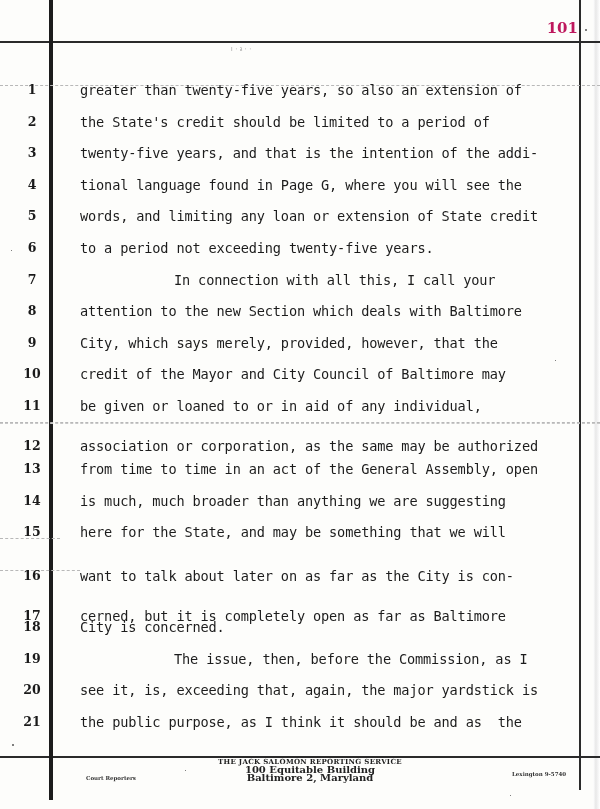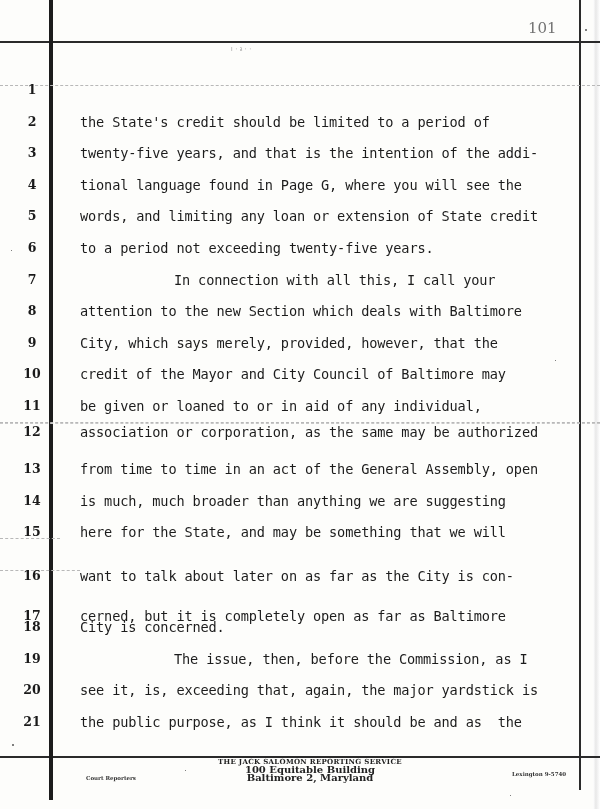--- a/index.html
+++ b/index.html
@@ -49,25 +49,25 @@
     .rule-bottom {
       position: absolute;
       left: 0; top: 756px;
       width: 600px; height: 2px;
       background: #2a2a2a;
     }
     .page-number {
       position: absolute;
       left: 528px; top: 19px;
       width: 50px;
-      text-align: left;
-      font-family: "DejaVu Serif", "Liberation Serif", serif;
-      font-weight: normal;
+      text-align: right;
+      font-family: "DejaVu Serif", "Liberation Serif", serif;
+      font-weight: bold;
       font-size: 15px;
-      color: #737373;
+      color: #be185d;
     }
     .stamp {
       position: absolute;
       left: 230px; top: 45px;
       font-size: 6px;
       color: #9a9a9a;
       letter-spacing: 1px;
     }
     
     .artifact {
@@ -172,20 +172,21 @@
 
   <div class="artifact" style="top:85px;"></div>
   <div class="artifact" style="top:422px;"></div>
   <div class="artifact" style="top:423px; border-top-color:#c8c8c8;"></div>
   <div class="artifact" style="top:538px; left:0; width:60px;"></div>
   <div class="artifact" style="top:570px; left:0; width:80px;"></div>
 
   <div id="lines">
       <div class="line" style="top: 80px;">
         <span class="line-number">1</span>
+        <span class="line-text">greater than twenty-five years, so also an extension of</span>
       </div>
       <div class="line" style="top: 111.6px;">
         <span class="line-number">2</span>
         <span class="line-text">the State's credit should be limited to a period of</span>
       </div>
       <div class="line" style="top: 143.2px;">
         <span class="line-number">3</span>
         <span class="line-text">twenty-five years, and that is the intention of the addi-</span>
       </div>
       <div class="line" style="top: 174.8px;">
@@ -213,21 +214,21 @@
         <span class="line-text">City, which says merely, provided, however, that the</span>
       </div>
       <div class="line" style="top: 364.4px;">
         <span class="line-number">10</span>
         <span class="line-text">credit of the Mayor and City Council of Baltimore may</span>
       </div>
       <div class="line" style="top: 396px;">
         <span class="line-number">11</span>
         <span class="line-text">be given or loaned to or in aid of any individual,</span>
       </div>
-      <div class="line" style="top: 422px;">
+      <div class="line" style="top: 436px;">
         <span class="line-number">12</span>
         <span class="line-text">association or corporation, as the same may be authorized</span>
       </div>
       <div class="line" style="top: 459.2px;">
         <span class="line-number">13</span>
         <span class="line-text">from time to time in an act of the General Assembly, open</span>
       </div>
       <div class="line" style="top: 490.8px;">
         <span class="line-number">14</span>
         <span class="line-text">is much, much broader than anything we are suggesting</span>

